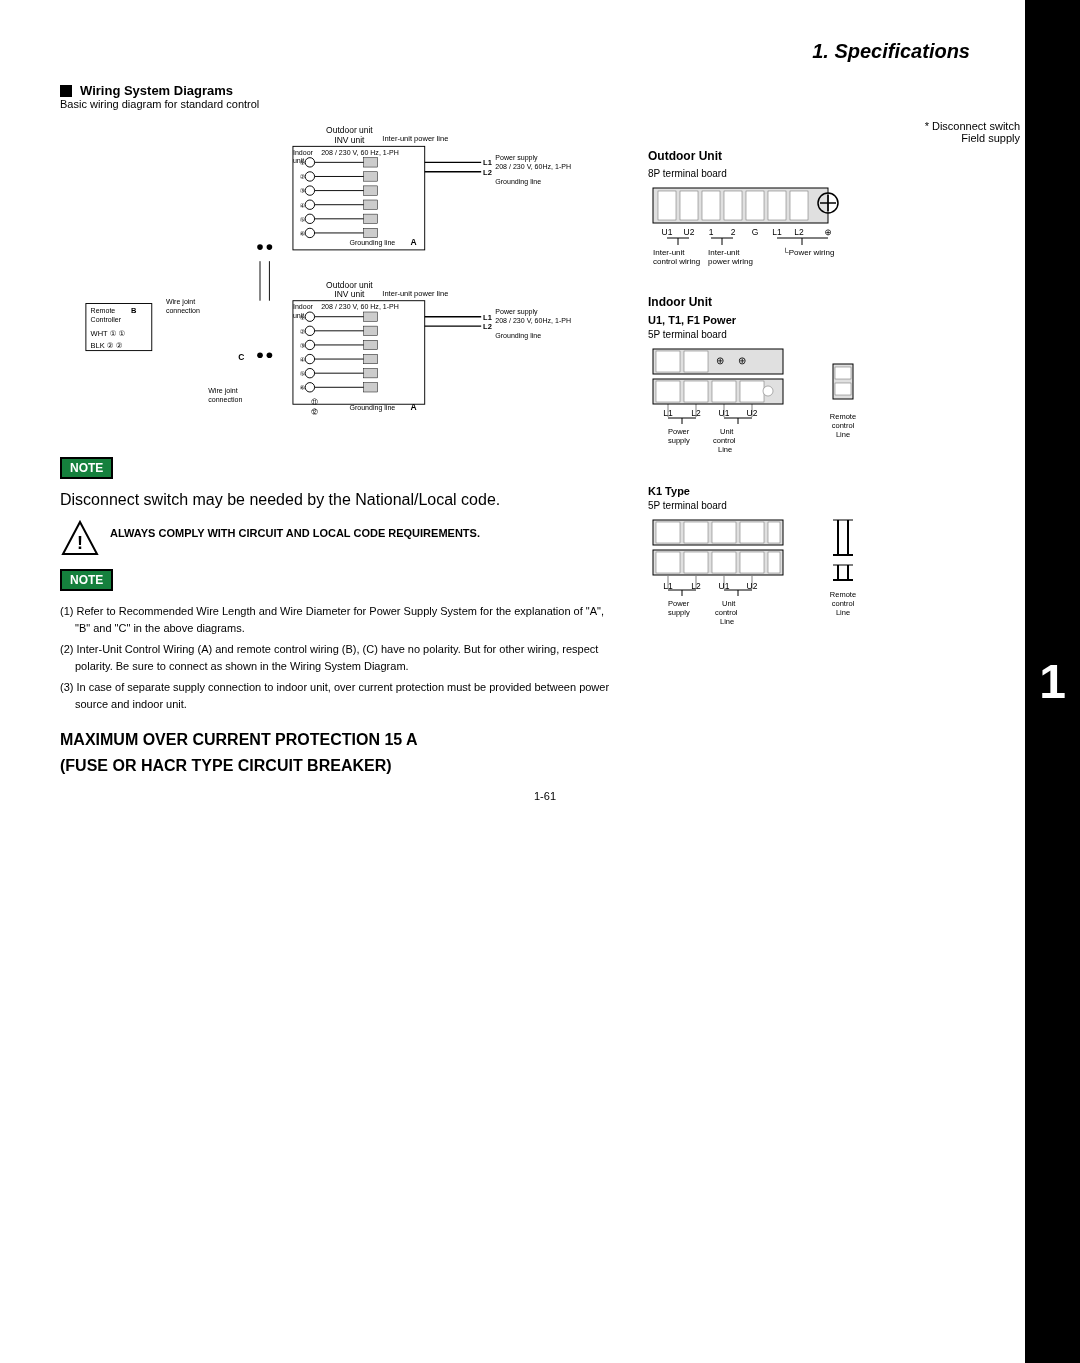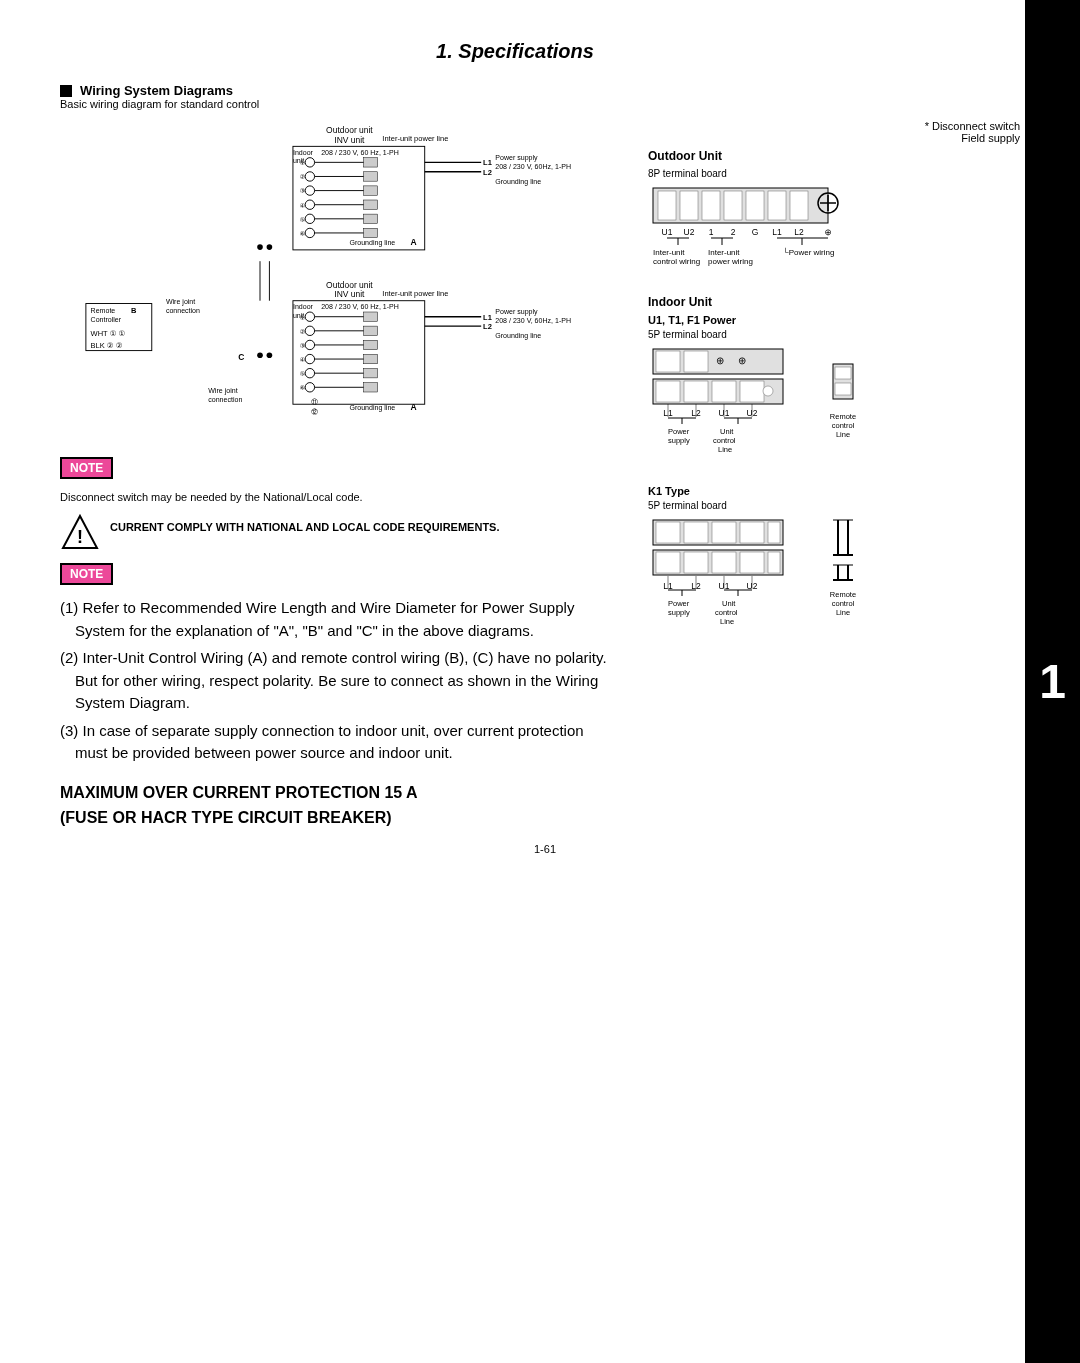--- a/index.html
+++ b/index.html
@@ -12,21 +12,21 @@
       min-height: 1363px;
       position: relative;
     }
     .page {
       width: 1080px;
       min-height: 1363px;
       padding: 40px 50px 40px 60px;
       position: relative;
     }
     .page-title {
-      text-align: center;
+      text-align: right;
       font-size: 20px;
       font-weight: bold;
       margin-bottom: 20px;
       padding-right: 60px;
       font-style: italic;
     }
     .section-header {
       display: flex;
       align-items: center;
       font-weight: bold;
@@ -68,45 +68,45 @@
     }
     
     .note-box {
       border: 2px solid #000;
       display: inline-flex;
       align-items: center;
       padding: 2px 8px;
       font-weight: bold;
       font-size: 12px;
       margin-bottom: 6px;
-      background: #ec4899;
+      background: #15803d;
       color: #fff;
     }
     .note-text {
-      font-size: 11px;
+      font-size: 16px;
       margin-bottom: 10px;
     }
     .warning-box {
       display: flex;
       align-items: flex-start;
       gap: 10px;
       margin: 10px 0;
     }
     .warning-icon {
       width: 40px;
       height: 40px;
       flex-shrink: 0;
     }
     .warning-text {
       font-size: 11px;
       font-weight: bold;
       padding-top: 8px;
     }
     .notes-list {
-      font-size: 15px;
+      font-size: 11px;
       line-height: 1.5;
       margin-bottom: 12px;
     }
     .notes-list li {
       margin-bottom: 5px;
       list-style: none;
       padding-left: 15px;
       text-indent: -15px;
     }
     .max-protection {
@@ -323,21 +323,21 @@
       <div style="margin-bottom: 6px;">
         <span class="note-box">NOTE</span>
       </div>
       <div class="note-text">Disconnect switch may be needed by the National/Local code.</div>
 
       <div class="warning-box">
         <svg class="warning-icon" viewBox="0 0 40 40">
           <polygon points="20,3 37,35 3,35" fill="#fff" stroke="#000" stroke-width="2"></polygon>
           <text x="20" y="30" font-size="18" text-anchor="middle" font-weight="bold">!</text>
         </svg>
-        <div class="warning-text">CURRENT COMPLY WITH NATIONAL AND LOCAL CODE REQUIREMENTS.</div>
+        <div class="warning-text">ALWAYS COMPLY WITH CIRCUIT AND LOCAL CODE REQUIREMENTS.</div>
       </div>
 
       <div style="margin-bottom: 6px; margin-top:8px;">
         <span class="note-box">NOTE</span>
       </div>
 
       <ol class="notes-list">
         <li>(1) Refer to Recommended Wire Length and Wire Diameter for Power Supply System for the explanation of "A", "B" and "C" in the above diagrams.</li>
         <li>(2) Inter-Unit Control Wiring (A) and remote control wiring (B), (C) have no polarity. But for other wiring, respect polarity. Be sure to connect as shown in the Wiring System Diagram.</li>
         <li>(3) In case of separate supply connection to indoor unit, over current protection must be provided between power source and indoor unit.</li>

